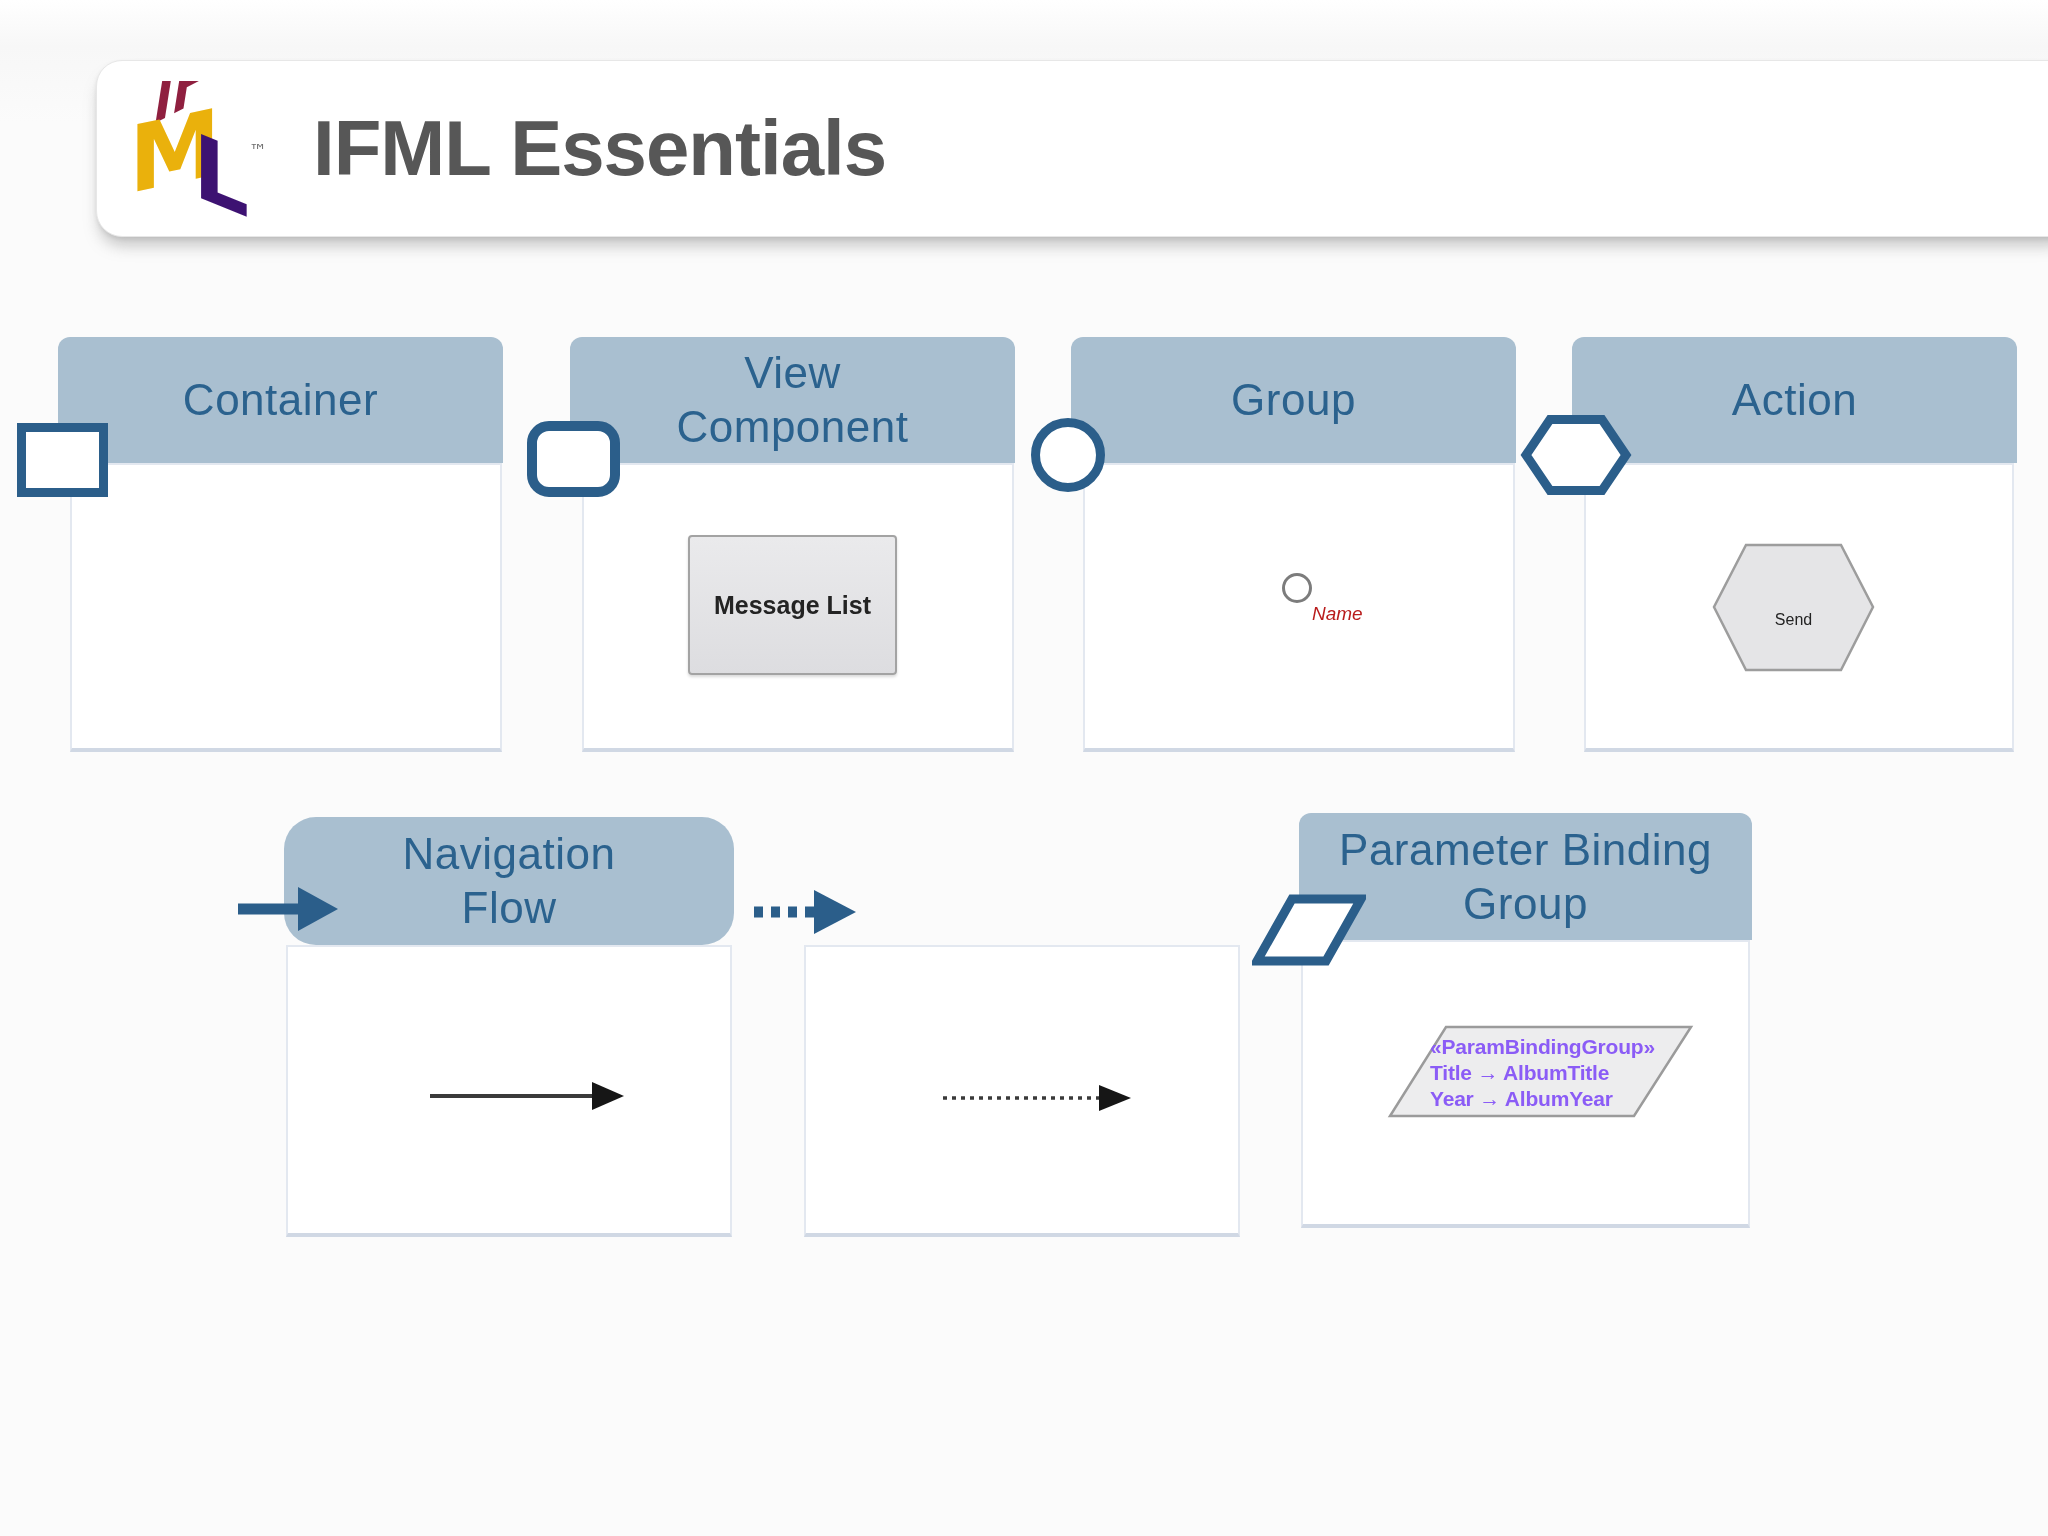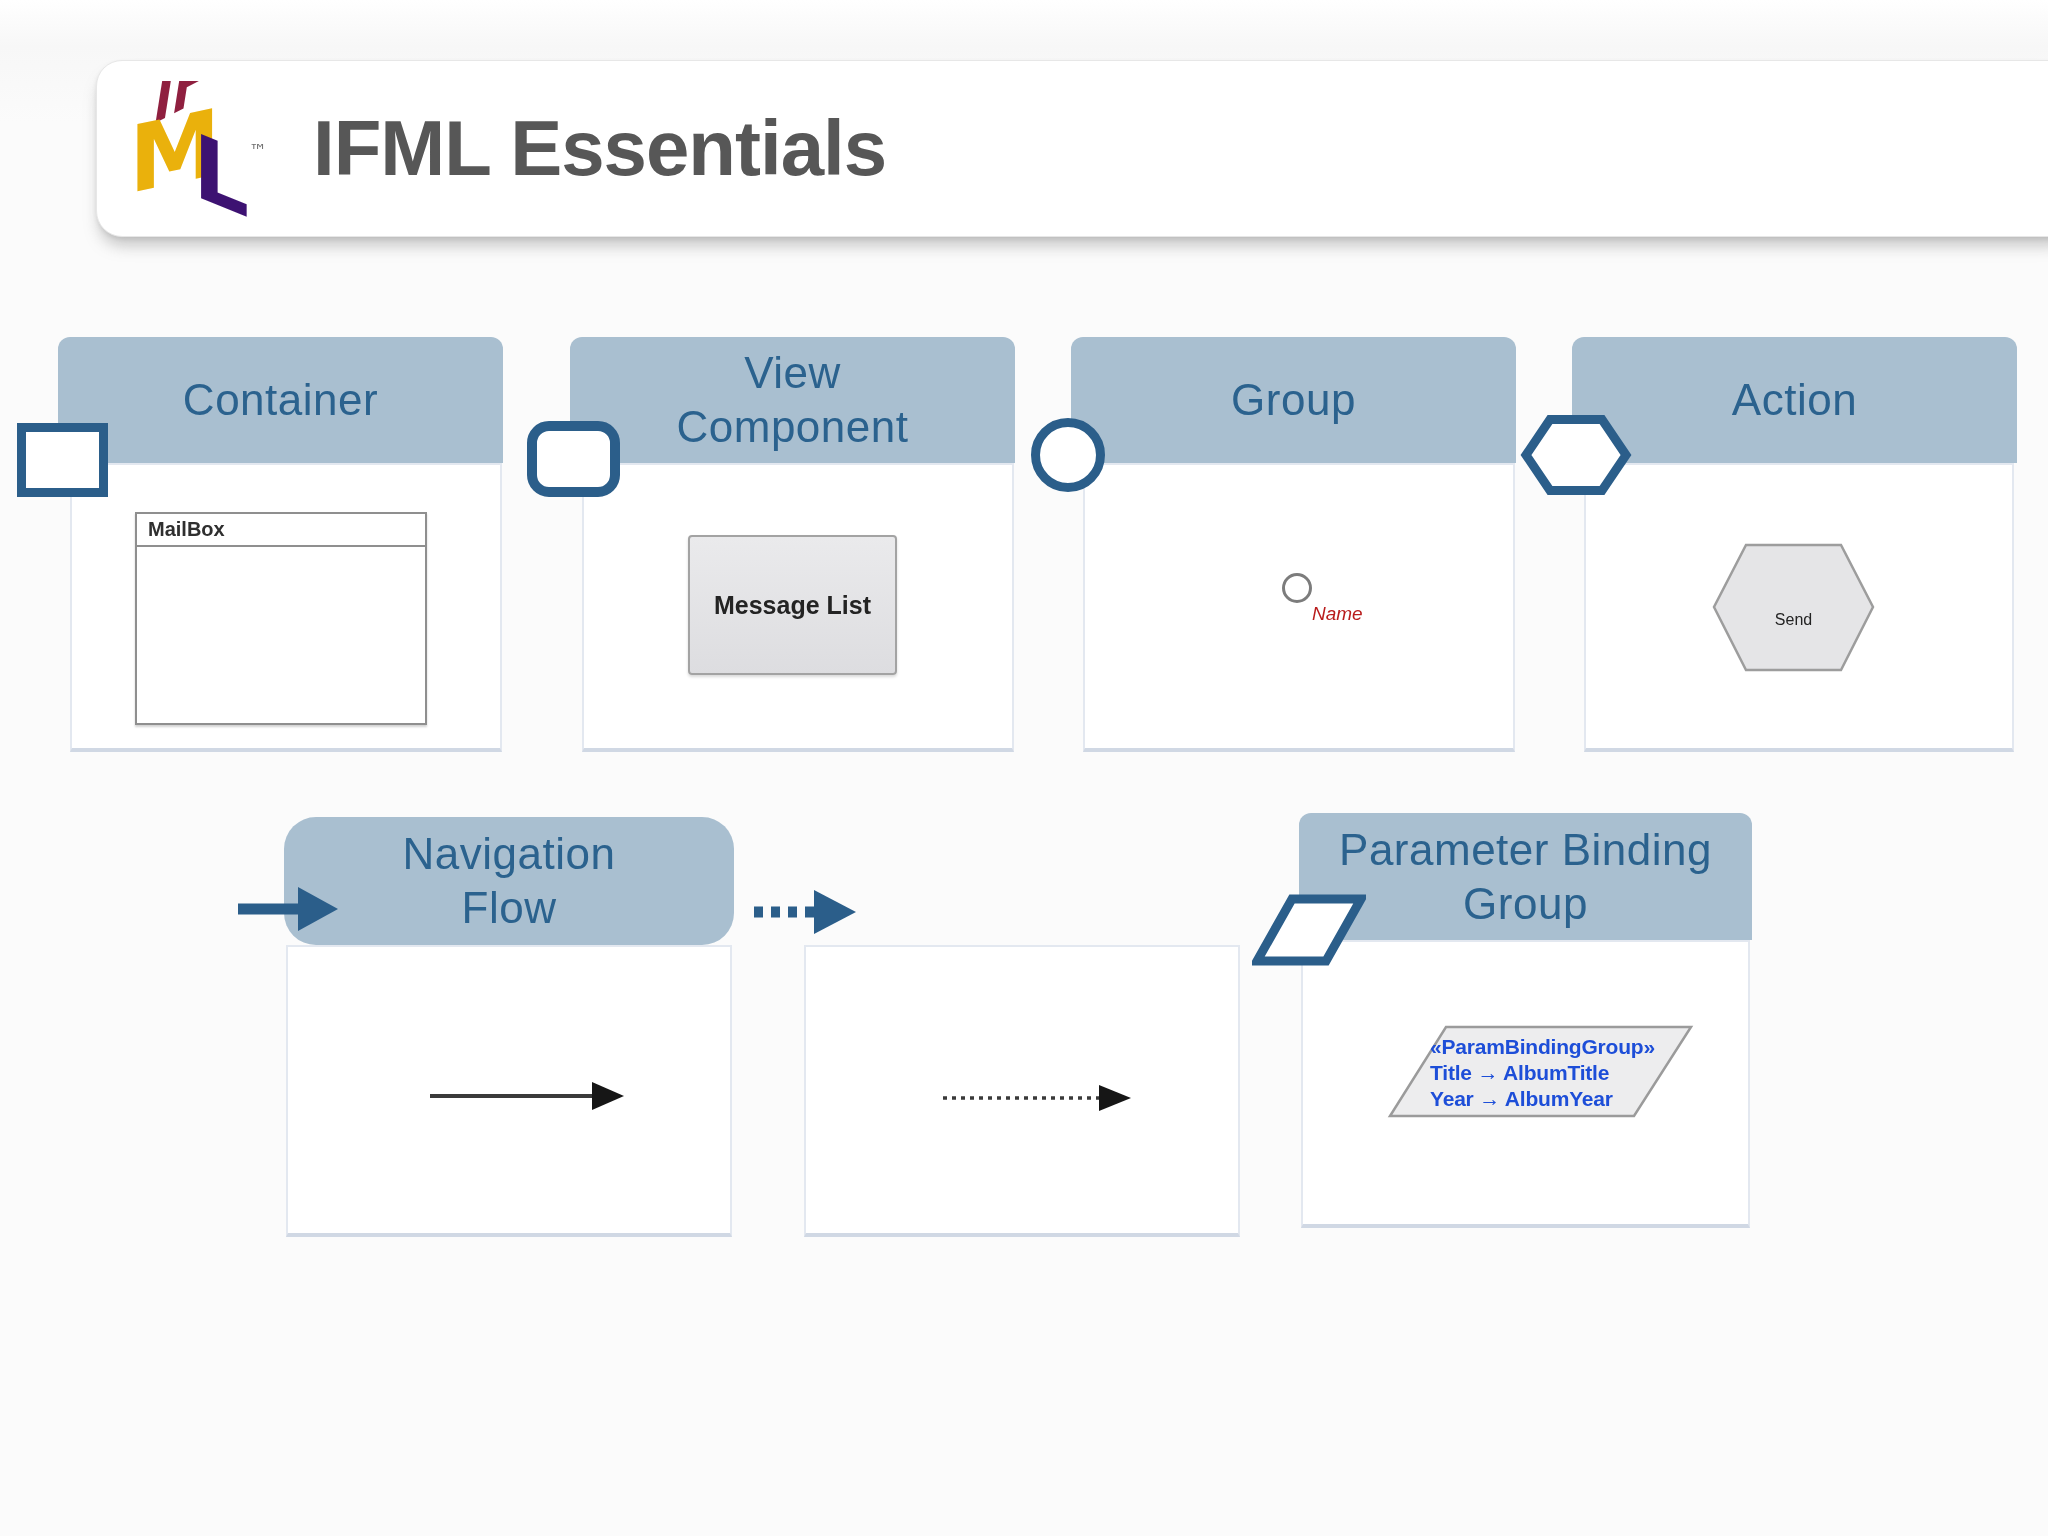--- a/index.html
+++ b/index.html
@@ -63,21 +63,21 @@
   .event-example-label{
     position:absolute;left:1312px;top:603px;font-size:19px;color:#b91c1c;font-style:italic;
   }
   .send-label{
     position:absolute;left:1712px;top:543px;width:163px;height:129px;
     display:flex;align-items:center;justify-content:center;
     font-size:16px;color:#232323;margin-top:12px;
   }
   .param-text{
     position:absolute;left:1430px;top:1034px;width:270px;
-    font-size:21px;font-weight:700;line-height:26px;color:#1d4ed8;letter-spacing:-.2px;
+    font-size:21px;font-weight:700;line-height:26px;color:#8b5cf6;letter-spacing:-.2px;
   }
   .param-text div{white-space:nowrap;}
 </style>
 </head>
 <body>
 
 <div class="slide">
 
   <div class="header-bar">
     <div class="logo-wrap">
@@ -89,25 +89,20 @@
       </svg>
     </div>
     <h1 class="page-title">IFML Essentials</h1>
   </div>
 
   <div class="card-body" style="left:70px;top:463px;width:432px;height:289px;"></div>
   <div class="card-header" style="left:58px;top:337px;width:445px;height:126px;">
     <span>Container</span>
   </div>
   <div class="shape-icon" style="left:17px;top:423px;width:91px;height:74px;"></div>
-  <div class="mailbox">
-    <div class="mailbox-titlebar">
-      <span>MailBox</span>
-    </div>
-  </div>
 
   <div class="card-body" style="left:582px;top:463px;width:432px;height:289px;"></div>
   <div class="card-header" style="left:570px;top:337px;width:445px;height:126px;">
     <span>View
 Component</span>
   </div>
   <div class="shape-icon" style="left:527px;top:421px;width:93px;height:76px;border-width:10px;border-radius:22px;"></div>
   <div class="message-list">
     <span>Message List</span>
   </div>

